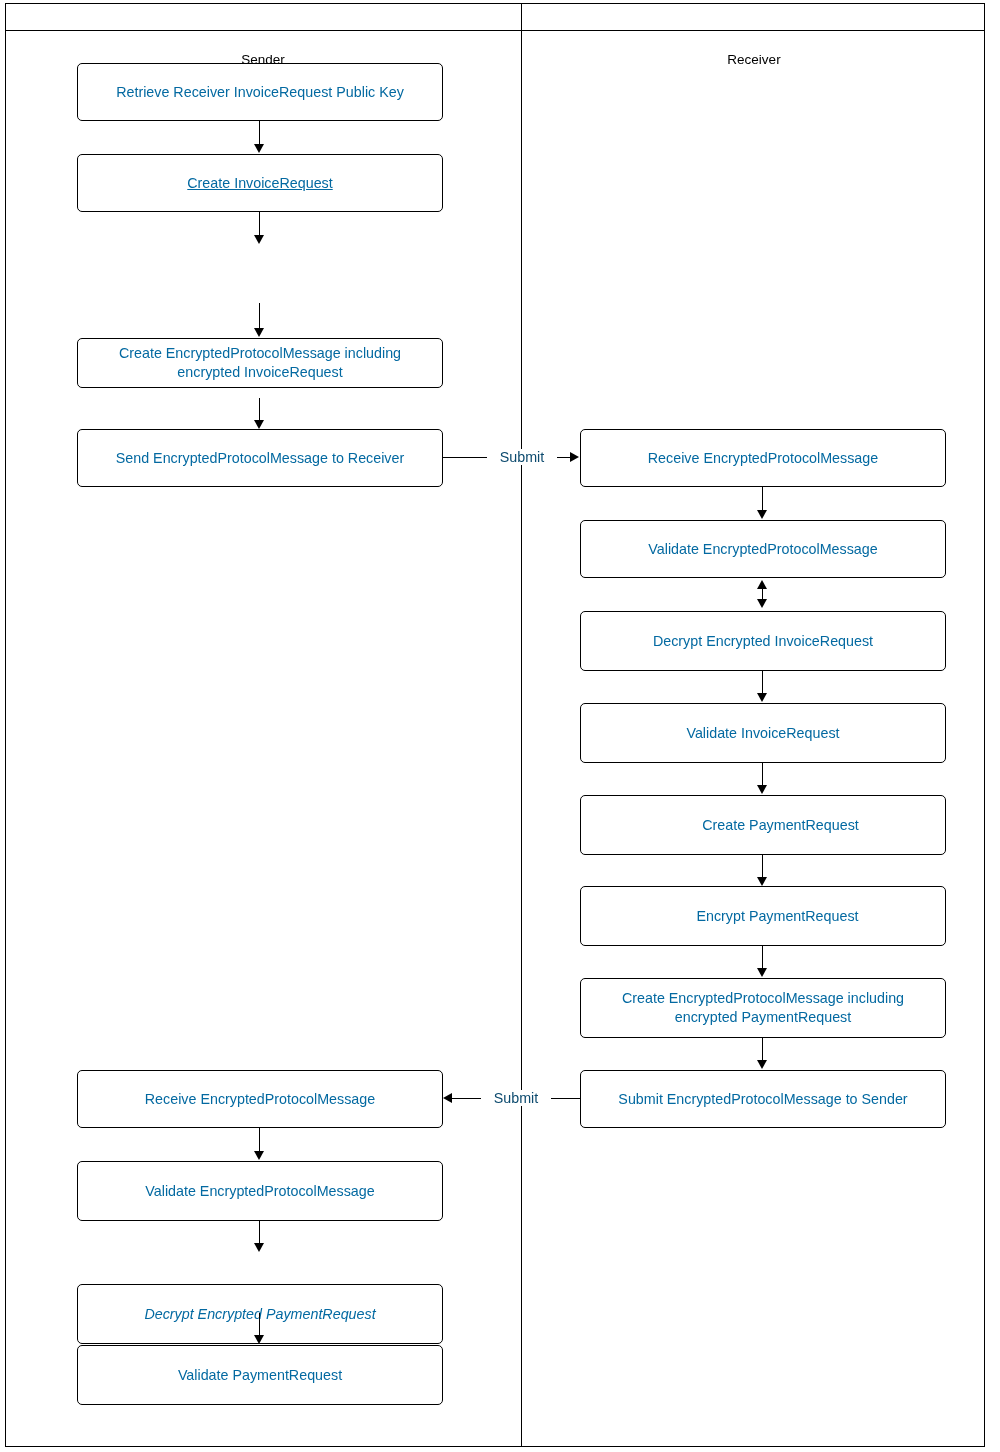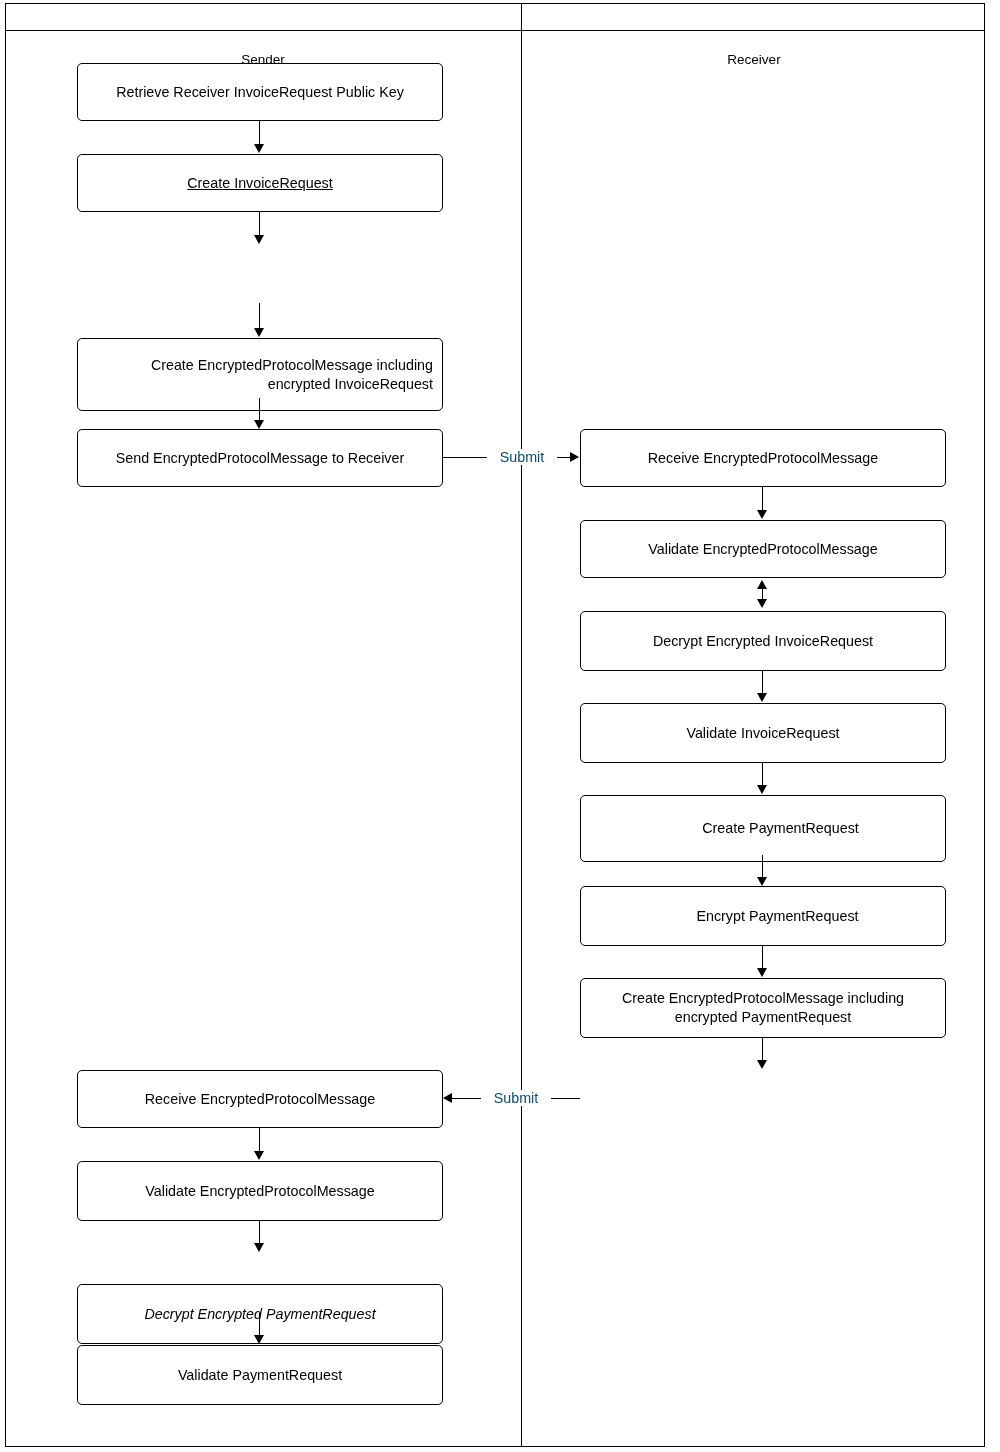--- a/index.html
+++ b/index.html
@@ -57,21 +57,21 @@
     width:366px;
     border:1.7px solid #000000;
     border-radius:5px;
     background:#ffffff;
     display:flex;
     align-items:center;
     justify-content:center;
     text-align:center;
     font-size:14.3px;
     line-height:19px;
-    color:#000000;
+    color:#0369a1;
     padding:4px 9px;
   }
   .node.col-sender{ left:77px; }
   .node.col-receiver{ left:580px; }
 
   
   .vline{
     position:absolute;
     width:0;
     border-left:1.7px solid #000000;
@@ -132,21 +132,21 @@
   <div class="vline" style="left:259px;top:121px;height:23px;"></div>
   <div class="arrowhead down" style="left:254px;top:144px;"></div>
 
   <div class="node col-sender" style="top:154px;height:58px;text-decoration:underline;">Create InvoiceRequest</div>
   <div class="vline" style="left:259px;top:212px;height:23px;"></div>
   <div class="arrowhead down" style="left:254px;top:235px;"></div>
 
   <div class="vline" style="left:259px;top:303px;height:25px;"></div>
   <div class="arrowhead down" style="left:254px;top:328px;"></div>
 
-  <div class="node col-sender" style="top:338px;height:73px;text-align:right;">Create EncryptedProtocolMessage including encrypted InvoiceRequest</div>
+  <div class="node col-sender" style="top:338px;height:50px;">Create EncryptedProtocolMessage including encrypted InvoiceRequest</div>
   <div class="vline" style="left:259px;top:398px;height:22px;"></div>
   <div class="arrowhead down" style="left:254px;top:420px;"></div>
 
   <div class="node col-sender" style="top:429px;height:58px;">Send EncryptedProtocolMessage to Receiver</div>
 
   <div class="hline" style="left:443px;top:457px;width:128px;"></div>
   <div class="arrowhead right" style="left:570px;top:452px;"></div>
   <div class="edge-label" style="left:487px;top:449px;width:66px;">Submit</div>
 
   <div class="node col-receiver" style="top:429px;height:58px;">Receive EncryptedProtocolMessage</div>
@@ -160,32 +160,33 @@
   <div class="arrowhead down" style="left:757px;top:599px;"></div>
 
   <div class="node col-receiver" style="top:611px;height:60px;">Decrypt Encrypted InvoiceRequest</div>
   <div class="vline" style="left:762px;top:671px;height:22px;"></div>
   <div class="arrowhead down" style="left:757px;top:693px;"></div>
 
   <div class="node col-receiver" style="top:703px;height:60px;">Validate InvoiceRequest</div>
   <div class="vline" style="left:762px;top:763px;height:22px;"></div>
   <div class="arrowhead down" style="left:757px;top:785px;"></div>
 
-  <div class="node col-receiver" style="top:795px;height:67px;padding-left:44px;">Create PaymentRequest</div>
+  <div class="node col-receiver" style="top:795px;height:60px;padding-left:44px;">Create PaymentRequest</div>
   <div class="vline" style="left:762px;top:855px;height:22px;"></div>
   <div class="arrowhead down" style="left:757px;top:877px;"></div>
 
   <div class="node col-receiver" style="top:886px;height:60px;padding-left:38px;">Encrypt PaymentRequest</div>
   <div class="vline" style="left:762px;top:946px;height:22px;"></div>
   <div class="arrowhead down" style="left:757px;top:968px;"></div>
 
   <div class="node col-receiver" style="top:978px;height:60px;">Create EncryptedProtocolMessage including encrypted PaymentRequest</div>
   <div class="vline" style="left:762px;top:1038px;height:22px;"></div>
   <div class="arrowhead down" style="left:757px;top:1060px;"></div>
 
+  <div class="node col-receiver" style="top:1070px;height:58px;">Submit EncryptedProtocolMessage to Sender</div>
 
   <div class="hline" style="left:452px;top:1098px;width:128px;"></div>
   <div class="arrowhead left" style="left:443px;top:1093px;"></div>
   <div class="edge-label" style="left:481px;top:1090px;width:66px;">Submit</div>
 
   <div class="node col-sender" style="top:1070px;height:58px;">Receive EncryptedProtocolMessage</div>
   <div class="vline" style="left:259px;top:1128px;height:23px;"></div>
   <div class="arrowhead down" style="left:254px;top:1151px;"></div>
 
   <div class="node col-sender" style="top:1161px;height:60px;">Validate EncryptedProtocolMessage</div>

